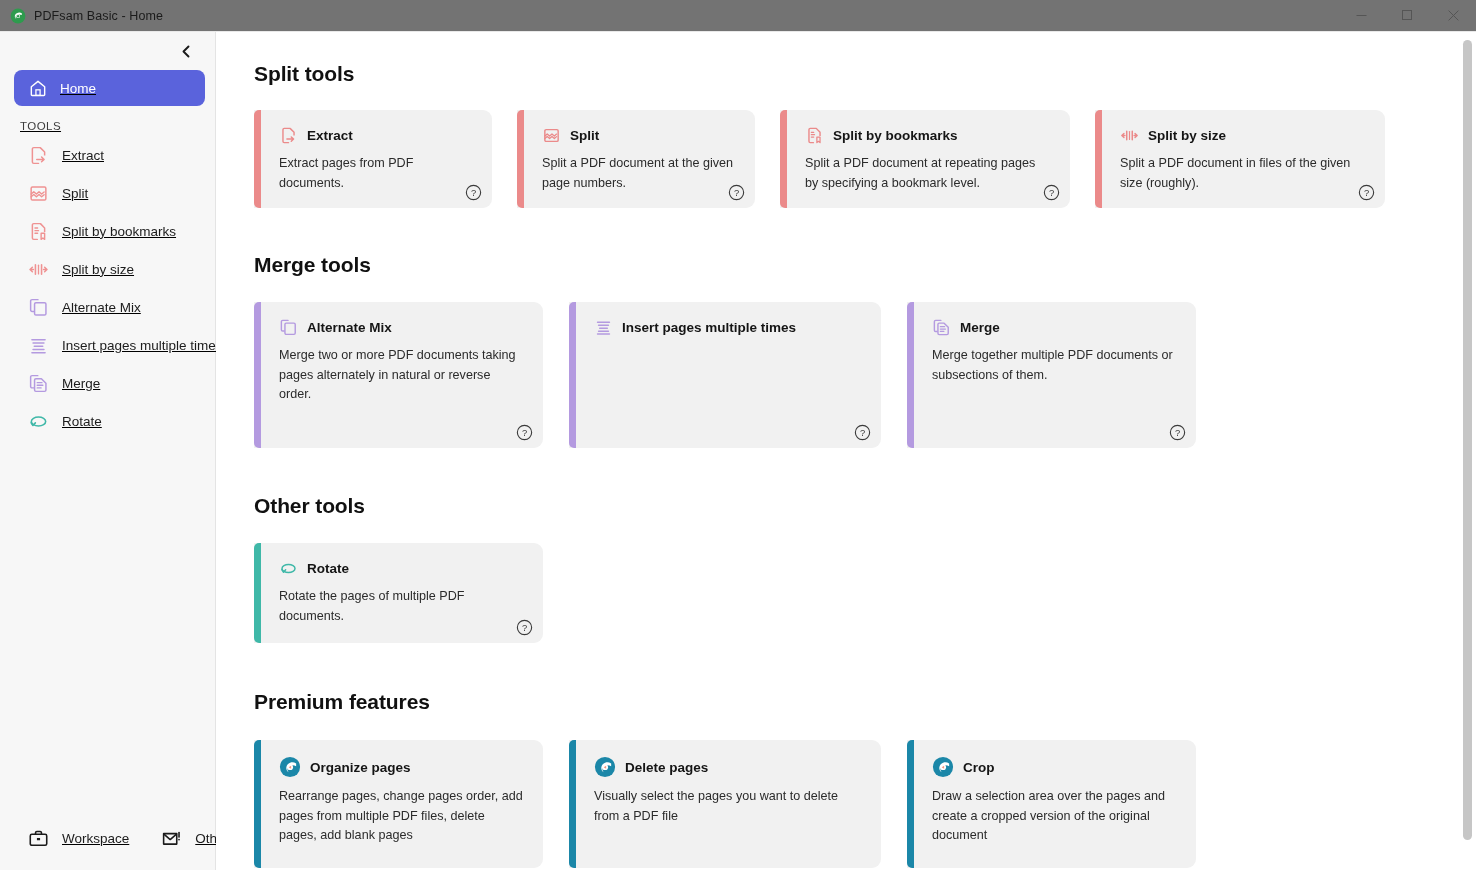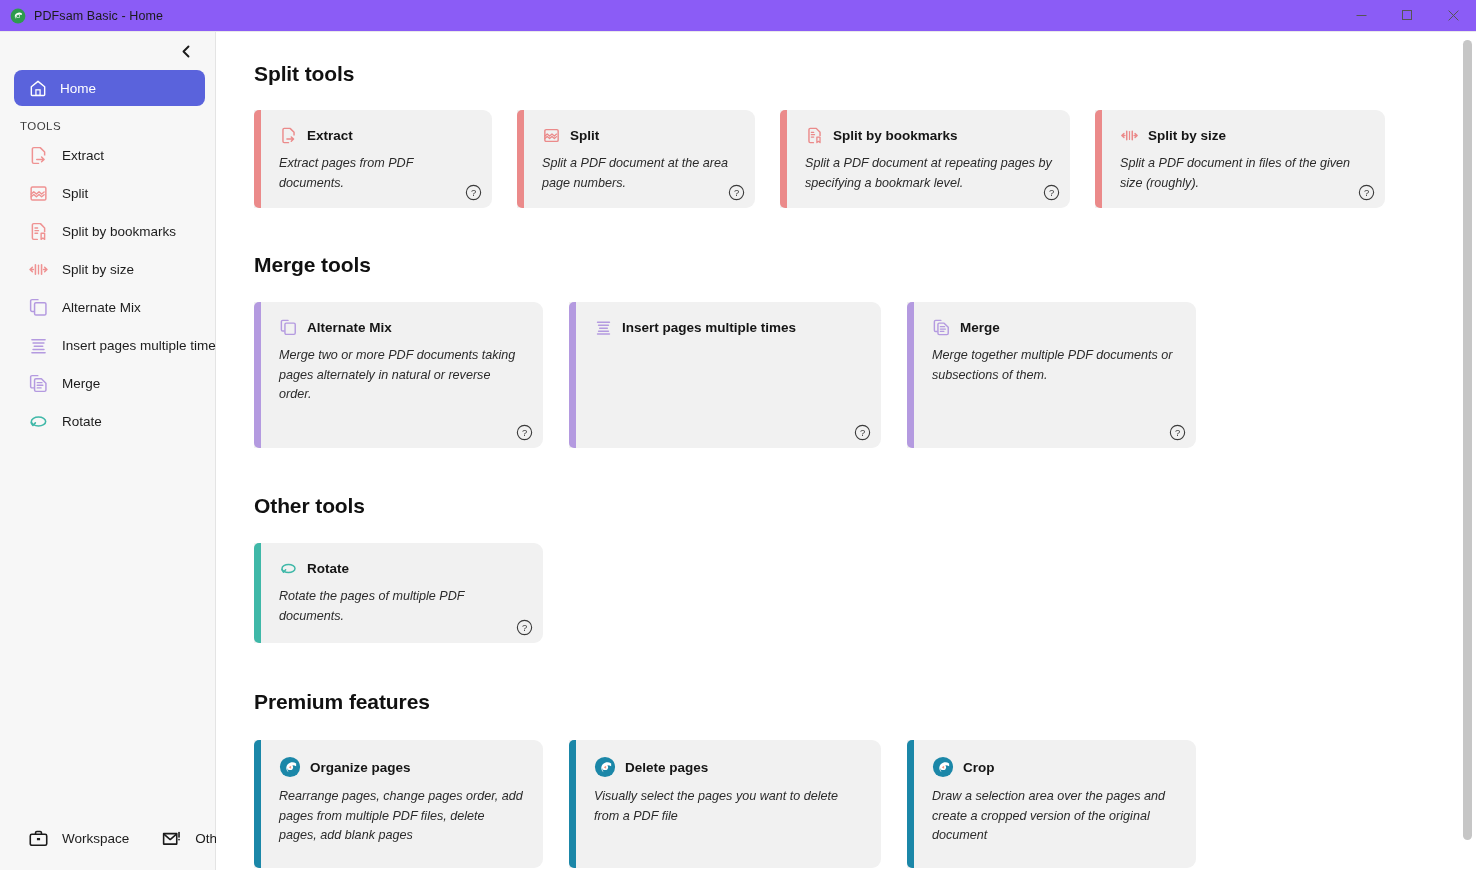--- a/index.html
+++ b/index.html
@@ -26,21 +26,21 @@
     z-index: 0;
   }
 
   
   .titlebar {
     position: relative;
     height: 43px;
     flex: 0 0 31px;
     display: flex;
     align-items: center;
-    background: #8b5cf6;
+    background: #737373;
     border-bottom: 1px solid #e9e9e9;
     z-index: 3;
   }
   .title-left { display: flex; align-items: center; padding-left: 10px; gap: 8px; }
   .app-logo { width: 16px; height: 16px; display:block; }
   .title-text {
     font-size: 12.5px;
     color: #1b1b1b;
     letter-spacing: .1px;
     white-space: nowrap;
@@ -65,20 +65,21 @@
   
   .sidebar {
     width: 216px;
     flex: 0 0 216px;
     background: #f7f7f7;
     border-right: 1px solid #e4e4e4;
     display: flex;
     flex-direction: column;
     padding: 0 8px 10px 8px;
     position: relative;
+    text-decoration: underline;
   }
   .collapse-row {
     height: 38px;
     display: flex;
     align-items: center;
     justify-content: flex-end;
     padding-right: 10px;
   }
   .collapse-btn {
     width: 22px; height: 22px;
@@ -187,21 +188,20 @@
   .card-title {
     font-size: 13.5px;
     font-weight: bold;
     color: #151515;
     white-space: nowrap;
   }
   .card-desc {
     font-size: 12.6px;
     line-height: 1.55;
     color: #2b2b2b;
-    font-style: italic;
   }
   .help {
     position: absolute;
     right: 10px; bottom: 7px;
     width: 17px; height: 17px;
     cursor: pointer;
   }
 
   
   .split-card { width: 238px; height: 98px; margin-right: 25px; }
@@ -434,21 +434,21 @@
           <div class="card split-card" style="--accent:#eb8a8a">
             <div class="card-inner">
               <div class="card-head">
                 <svg width="19" height="19" viewBox="0 0 24 24">
                   <rect x="3.6" y="4.6" width="16.8" height="14.8" rx="1.5" fill="none" stroke="#eb8a8a" stroke-width="1.8"></rect>
                   <path d="M3.6 12.6l3-2.6 3 2.6 3-2.6 3 2.6 2.8-2.4" fill="none" stroke="#eb8a8a" stroke-width="1.6" stroke-linecap="round" stroke-linejoin="round"></path>
                   <path d="M3.6 15.8l3-2.6 3 2.6 3-2.6 3 2.6 2.8-2.4" fill="none" stroke="#eb8a8a" stroke-width="1.6" stroke-linecap="round" stroke-linejoin="round"></path>
                 </svg>
                 <span class="card-title">Split</span>
               </div>
-              <div class="card-desc">Split a PDF document at the area page numbers.</div>
+              <div class="card-desc">Split a PDF document at the given page numbers.</div>
             </div>
             <svg class="help" viewBox="0 0 20 20">
               <circle cx="10" cy="10" r="8.4" fill="none" stroke="#3a3a3a" stroke-width="1.3"></circle>
               <text x="10" y="14.2" font-size="11" font-family="Liberation Sans, sans-serif" fill="#3a3a3a" text-anchor="middle">?</text>
             </svg>
           </div>
 
           <div class="card split-card" style="--accent:#eb8a8a;width:290px">
             <div class="card-inner">
               <div class="card-head">

